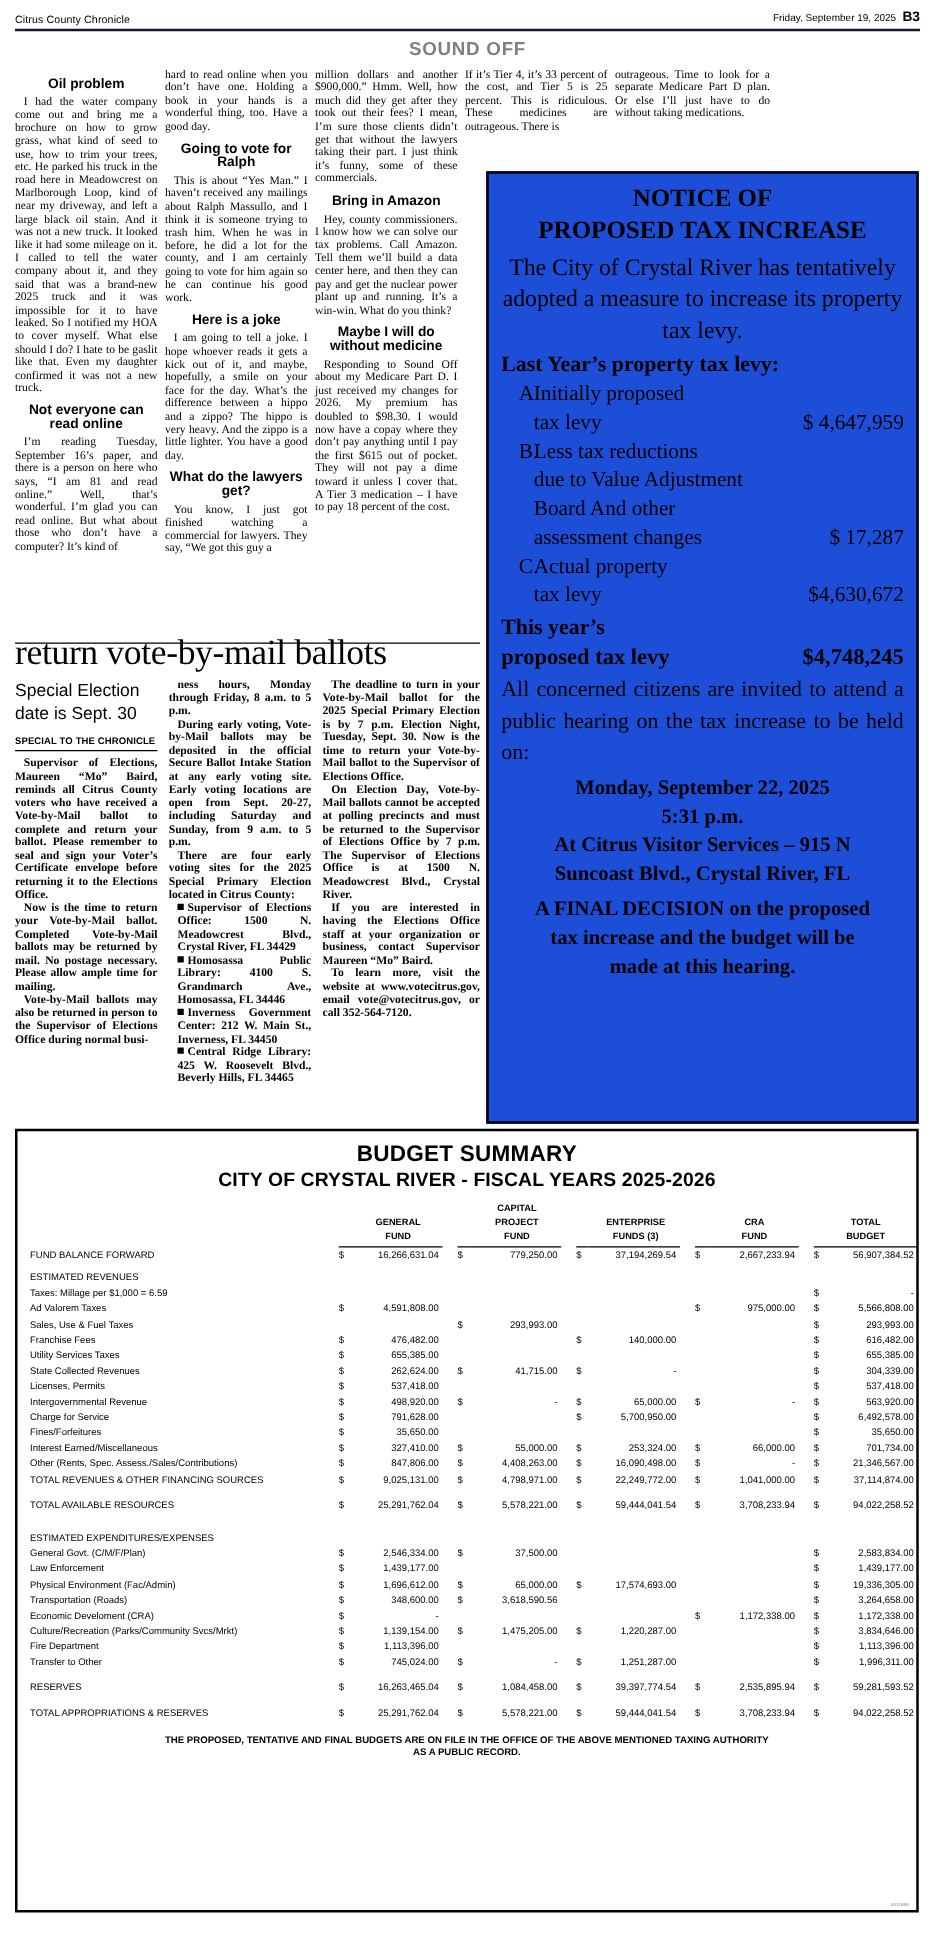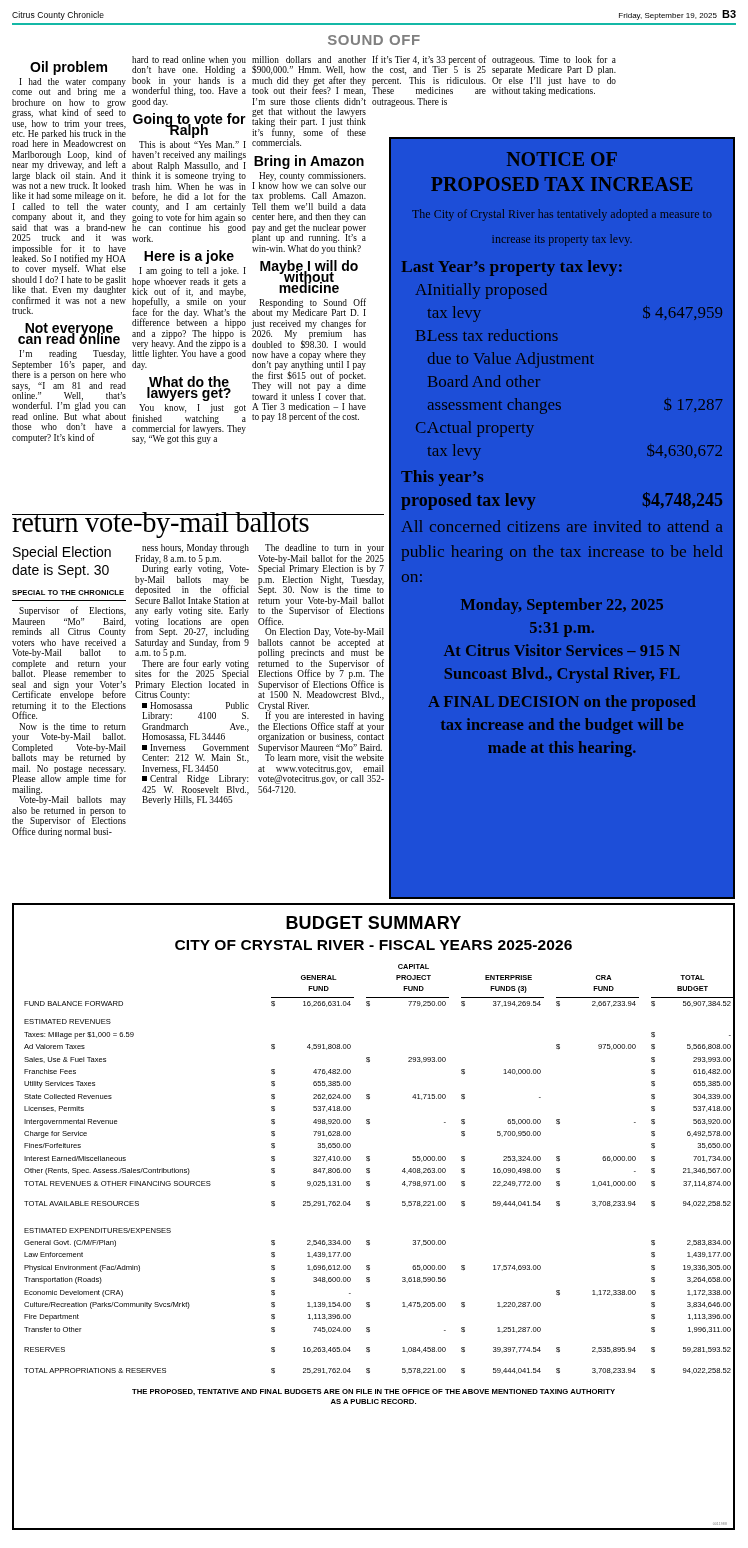--- a/index.html
+++ b/index.html
@@ -5,44 +5,44 @@
   html,body{margin:0;padding:0;}
   body{
     width:748px;height:1548px;background:#fff;color:#000;
     font-family:"Liberation Serif",serif;
     -webkit-font-smoothing:antialiased;
   }
   .page{width:748px;height:1548px;position:relative;box-sizing:border-box;padding:0 12px;}
 
   
   .masthead{display:flex;align-items:flex-end;justify-content:space-between;
-    padding:8px 0 3px 0;border-bottom:2px solid #14b8a6;}
+    padding:8px 0 3px 0;border-bottom:2px solid #0f172a;}
   .mast-left{font-family:"Liberation Sans",sans-serif;font-size:8.5px;letter-spacing:.1px;}
   .mast-right{font-family:"Liberation Sans",sans-serif;font-size:8px;display:flex;align-items:baseline;gap:5px;}
   .mast-page{font-weight:bold;font-size:11px;}
 
   .sectionhead{text-align:center;font-family:"Liberation Sans",sans-serif;
     font-weight:bold;font-size:15px;color:#808080;letter-spacing:.6px;
     padding:6px 0 7px 0;}
 
   
   .soundoff{display:flex;gap:0;align-items:flex-start;}
   .so-col{width:120px;padding-right:6px;box-sizing:border-box;}
   .so-col.c6{width:124px;padding-right:0;}
-  .so-h{font-family:"Liberation Sans",sans-serif;font-weight:bold;font-size:14px;
+  .so-h{font-family:"Liberation Sans",sans-serif;font-weight:bold;font-size:11px;
     text-align:center;line-height:11px;margin:7px 0 4px 0;}
   .so-p{font-size:9.3px;line-height:10.4px;text-align:justify;text-indent:7px;margin:0 0 0 0;
     hyphens:auto;}
 
   
   .noticebox{position:absolute;left:389px;top:137px;width:346px;height:762px;
     border:2px solid #000;box-sizing:border-box;padding:8px 10px 4px 10px;background:#1d4ed8;}
   .nb-title{text-align:center;font-weight:bold;font-size:20px;line-height:25px;
     font-family:"Liberation Serif",serif;}
-  .nb-lede{text-align:center;font-size:12px;line-height:25px;margin-top:5px;}
+  .nb-lede{text-align:center;font-size:19px;line-height:25px;margin-top:5px;}
   .nb-sub{font-weight:bold;font-size:17.5px;line-height:24px;margin-top:2px;}
   .nb-row{display:flex;font-size:17px;line-height:23px;}
   .nb-letter{width:26px;padding-left:14px;box-sizing:border-box;}
   .nb-txt{flex:1;}
   .nb-amt{text-align:right;white-space:nowrap;}
   .nb-bigrow{display:flex;font-weight:bold;font-size:18px;line-height:24px;}
   .nb-bigrow .nb-amt{font-weight:bold;}
   .nb-just{font-size:17.5px;line-height:25px;text-align:justify;text-align-last:left;margin-top:2px;}
   .nb-center-b{text-align:center;font-weight:bold;font-size:16.5px;line-height:23px;margin-top:4px;}
   .nb-final{text-align:center;font-weight:bold;font-size:16.5px;line-height:23px;margin-top:5px;}
@@ -51,21 +51,21 @@
   .article{position:absolute;left:12px;top:514px;width:372px;}
   .art-rule{border-top:1.5px solid #000;width:372px;}
   .art-head{font-size:28.5px;line-height:31px;font-weight:normal;margin:6px 0 4px 0;
     font-family:"Liberation Serif",serif;letter-spacing:-.3px;}
   .art-cols{display:flex;margin-top:5px;justify-content:space-between;}
   .ac{width:120px;padding-right:6px;box-sizing:border-box;}
   .ac.last{width:126px;padding-right:0;}
   .deck{font-family:"Liberation Sans",sans-serif;font-size:14px;line-height:18px;font-weight:normal;}
   .byline{font-family:"Liberation Sans",sans-serif;font-weight:bold;font-size:7.6px;
     border-bottom:1px solid #000;padding-bottom:3px;margin-top:9px;margin-bottom:5px;letter-spacing:.1px;}
-  .ap{font-size:9.3px;line-height:10.5px;text-align:justify;text-indent:7px;margin:0;hyphens:auto;}
+  .ap{font-size:9.3px;line-height:10.5px;text-align:justify;text-indent:7px;margin:0;hyphens:auto;font-weight:bold;}
   .ap.bullet{text-indent:0;padding-left:7px;}
   .sq{display:inline-block;width:5px;height:5px;background:#000;margin-right:3px;vertical-align:1px;}
 
   
   .budget{position:absolute;left:12px;top:903px;width:723px;height:627px;
     border:2px solid #000;box-sizing:border-box;padding:8px 10px 4px 10px;
     font-family:"Liberation Sans",sans-serif;}
   .bd-t1{text-align:center;font-weight:bold;font-size:18px;letter-spacing:.2px;}
   .bd-t2{text-align:center;font-weight:bold;font-size:15.5px;margin-top:2px;letter-spacing:.1px;}
   table.bt{width:100%;border-collapse:collapse;font-size:7.6px;margin-top:8px;table-layout:fixed;}
@@ -199,20 +199,21 @@
             <div class="ap">Supervisor of Elections, Maureen “Mo” Baird, reminds all Citrus County voters who have received a Vote-by-Mail ballot to complete and return your ballot. Please remember to seal and sign your Voter’s Certificate envelope before returning it to the Elections Office.</div>
             <div class="ap">Now is the time to return your Vote-by-Mail ballot. Completed Vote-by-Mail ballots may be returned by mail. No postage necessary. Please allow ample time for mailing.</div>
             <div class="ap">Vote-by-Mail ballots may also be returned in person to the Supervisor of Elections Office during normal busi-</div>
           </div>
       </div>
       <div class="ac">
           <div id="artcol2">
             <div class="ap">ness hours, Monday through Friday, 8 a.m. to 5 p.m.</div>
             <div class="ap">During early voting, Vote-by-Mail ballots may be deposited in the official Secure Ballot Intake Station at any early voting site. Early voting locations are open from Sept. 20-27, including Saturday and Sunday, from 9 a.m. to 5 p.m.</div>
             <div class="ap">There are four early voting sites for the 2025 Special Primary Election located in Citrus County:</div>
+            <div class="ap bullet"><span class="sq"></span>Supervisor of Elections Office: 1500 N. Meadowcrest Blvd., Crystal River, FL 34429</div>
             <div class="ap bullet"><span class="sq"></span>Homosassa Public Library: 4100 S. Grandmarch Ave., Homosassa, FL 34446</div>
             <div class="ap bullet"><span class="sq"></span>Inverness Government Center: 212 W. Main St., Inverness, FL 34450</div>
             <div class="ap bullet"><span class="sq"></span>Central Ridge Library: 425 W. Roosevelt Blvd., Beverly Hills, FL 34465</div>
           </div>
         </div>
       <div class="ac last">
           <div id="artcol3">
             <div class="ap">The deadline to turn in your Vote-by-Mail ballot for the 2025 Special Primary Election is by 7 p.m. Election Night, Tuesday, Sept. 30. Now is the time to return your Vote-by-Mail ballot to the Supervisor of Elections Office.</div>
             <div class="ap">On Election Day, Vote-by-Mail ballots cannot be accepted at polling precincts and must be returned to the Supervisor of Elections Office by 7 p.m. The Supervisor of Elections Office is at 1500 N. Meadowcrest Blvd., Crystal River.</div>
             <div class="ap">If you are interested in having the Elections Office staff at your organization or business, contact Supervisor Maureen “Mo” Baird.</div>

